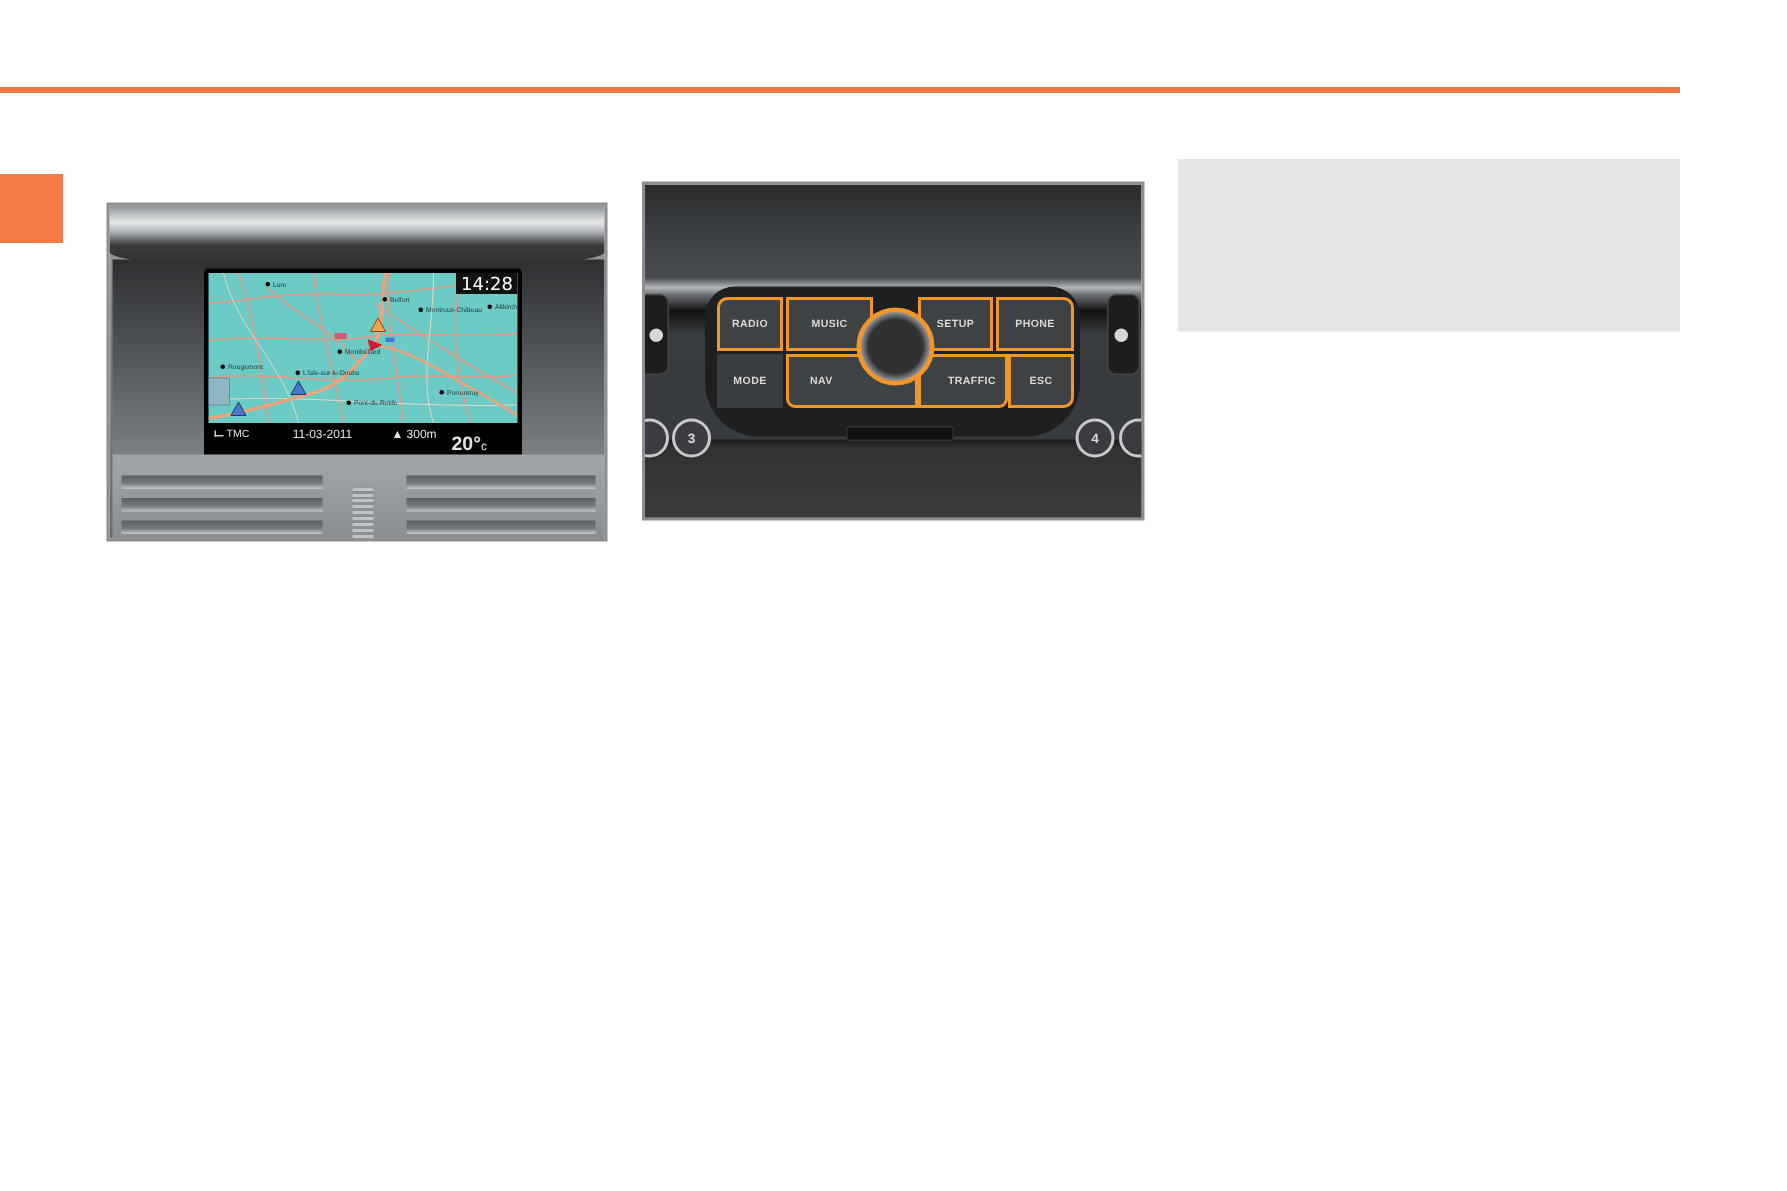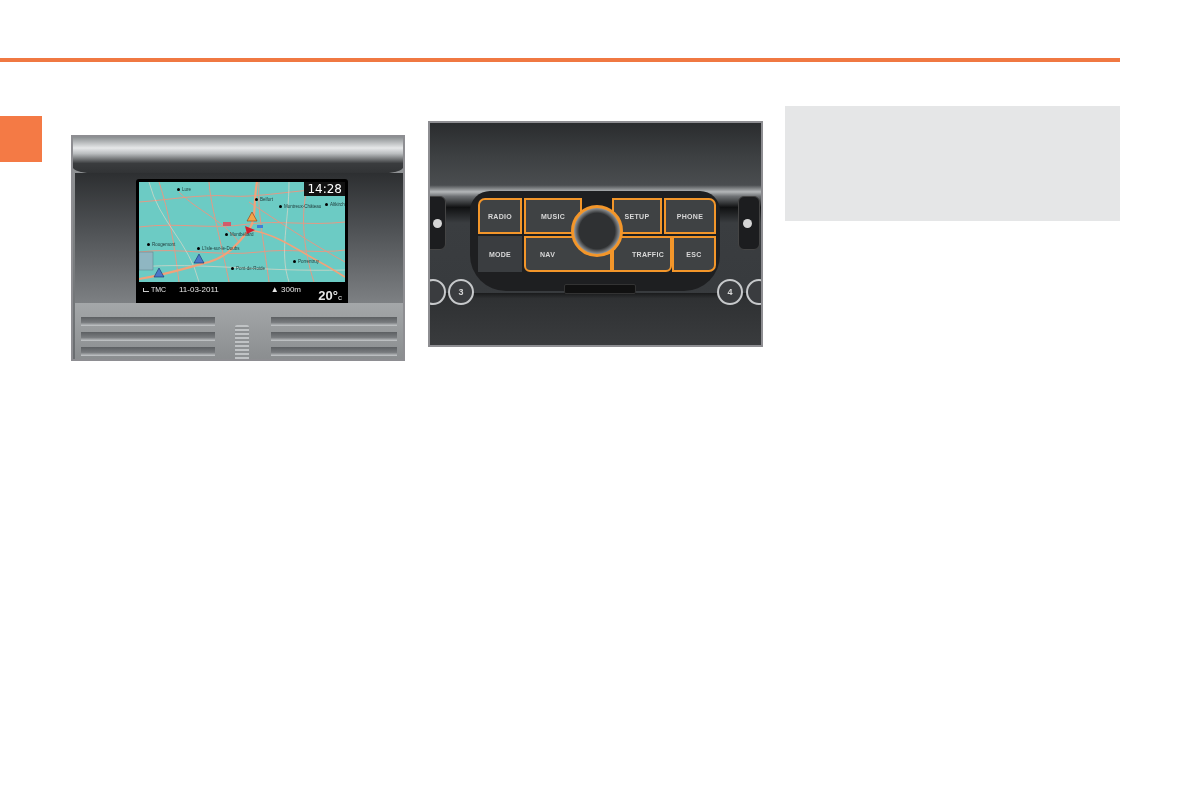--- a/index.html
+++ b/index.html
@@ -21,23 +21,23 @@
     .fig1 .screen { position: absolute; left: 63px; top: 42px; width: 212px; height: 147px;
                     background: #000; border-radius: 3px; padding: 3px; }
     .fig1 .map { position: absolute; left: 3px; top: 3px; width: 206px; height: 100px;
                  background: #6ccbc4; overflow: hidden; }
     .fig1 .map svg { position: absolute; left: 0; top: 0; }
     .fig1 .clock { position: absolute; right: 0; top: 0; background: #111; color: #fff;
                    font-family: "DejaVu Sans", sans-serif; font-size: 12px; padding: 0 3px; line-height: 14px; }
     .fig1 .statusbar { position: absolute; left: 3px; top: 103px; width: 206px; height: 14px; background: #000;
                        color: #e5e5e5; font-size: 7px; display: flex; align-items: center; }
     .fig1 .statusbar .sb-tmc { width: 40px; padding-left: 4px; }
-    .fig1 .statusbar .sb-date { width: 72px; text-align: left; font-size: 8px; }
-    .fig1 .statusbar .sb-dist { width: 50px; text-align: right; font-size: 8px; }
-    .fig1 .statusbar .sb-temp { flex: 1; text-align: right; padding-right: 3px; font-size: 13px; font-weight: bold; margin-top: 12px; }
+    .fig1 .statusbar .sb-date { width: 72px; text-align: center; font-size: 8px; }
+    .fig1 .statusbar .sb-dist { width: 50px; text-align: center; font-size: 8px; }
+    .fig1 .statusbar .sb-temp { flex: 1; padding-right: 3px; font-size: 13px; font-weight: bold; margin-top: 12px; }
     .fig1 .statusbar .sb-temp small { font-size: 8px; font-weight: normal; }
     .fig1 .city { position: absolute; font-size: 4.5px; color: #1e3838; white-space: nowrap; }
     .fig1 .city::before { content: ""; display: inline-block; width: 3px; height: 3px; background: #000; border-radius: 50%; margin-right: 2px; }
 
     .fig1 .vents { position: absolute; left: 2px; top: 166px; width: 328px; height: 58px;
                    background: linear-gradient(180deg, #a4a7a9 0%, #8a8d8f 100%); }
     .fig1 .vent { position: absolute; height: 46px; top: 14px; }
     .fig1 .vent.left { left: 6px; width: 134px; }
     .fig1 .vent.right { left: 196px; width: 126px; }
     .fig1 .slat { height: 9px; margin-bottom: 6px;

